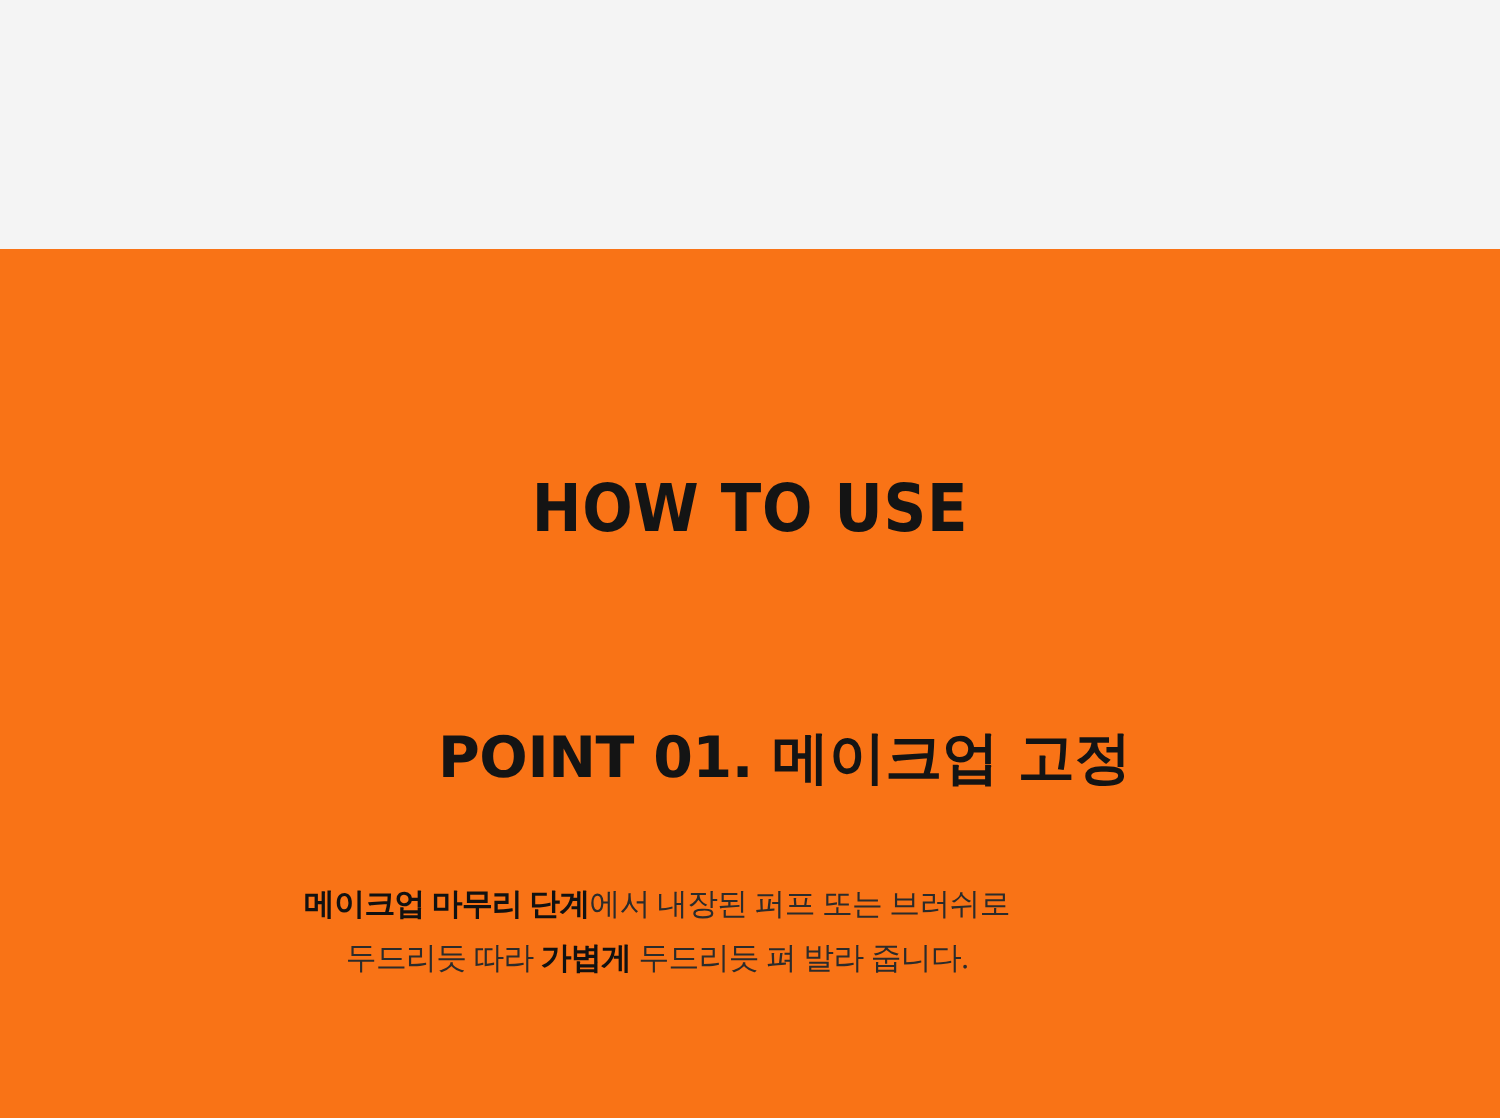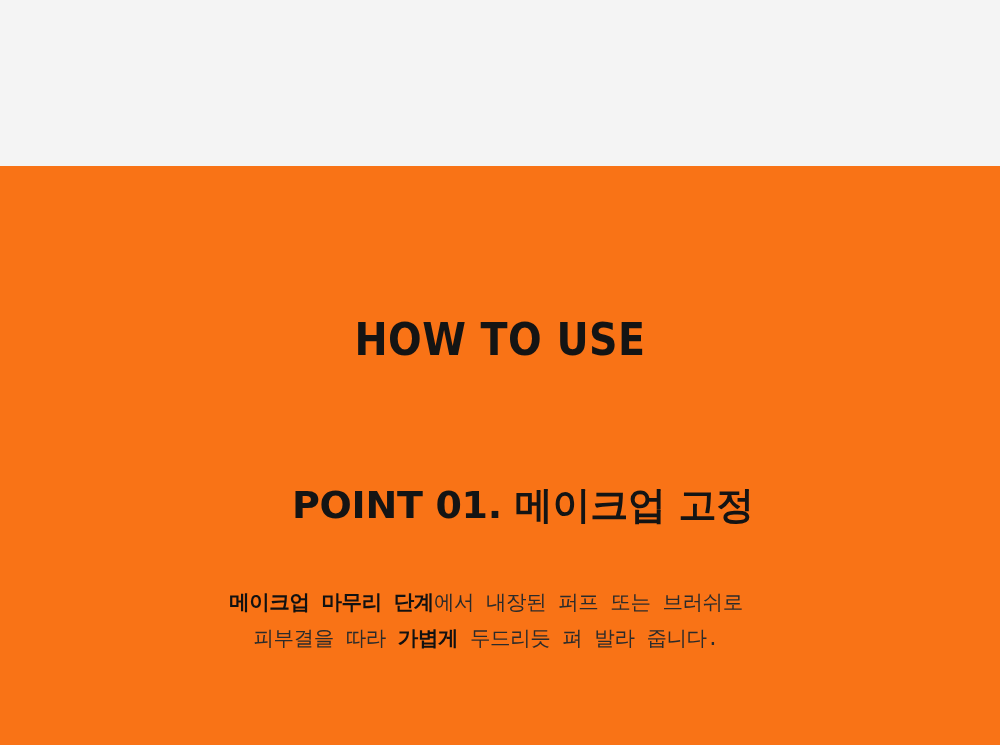--- a/index.html
+++ b/index.html
@@ -64,26 +64,25 @@
     line-height: 1.15;
     letter-spacing: -0.3px;
     margin-left: 23px;
   }
   .desc {
     position: absolute;
     left: 0;
     top: 420px;
     width: 876px;
     text-align: center;
-    font-family: Liberation Mono, monospace;
+    font-family: Liberation Serif, serif;
     font-size: 20.5px;
     color: #2b2b2b;
     line-height: 1.75;
     letter-spacing: -0.4px;
-    padding-left: 48px;
   }
   .desc .strong {
     font-weight: bold;
     color: #111111;
   }
   .desc-line {
     display: block;
     white-space: nowrap;
   }
 </style>
@@ -95,17 +94,17 @@
   <div class="top-band"></div>
 
   <div class="content">
 
     <div class="section-title">HOW TO USE</div>
 
     <div class="point-title">POINT 01. 메이크업 고정</div>
 
     <div class="desc">
       <span class="desc-line"><span class="strong">메이크업 마무리 단계</span><span>에서 내장된 퍼프 또는 브러쉬로</span></span>
-      <span class="desc-line"><span>피부결을 따라 </span><span class="strong">가볍게</span><span> 두드리듯 펴 발라 줍니다.</span></span>
+      <span class="desc-line"><span>두드리듯 따라 </span><span class="strong">가볍게</span><span> 두드리듯 펴 발라 줍니다.</span></span>
     </div>
 
   </div>
 </div>
 
 </body></html>

